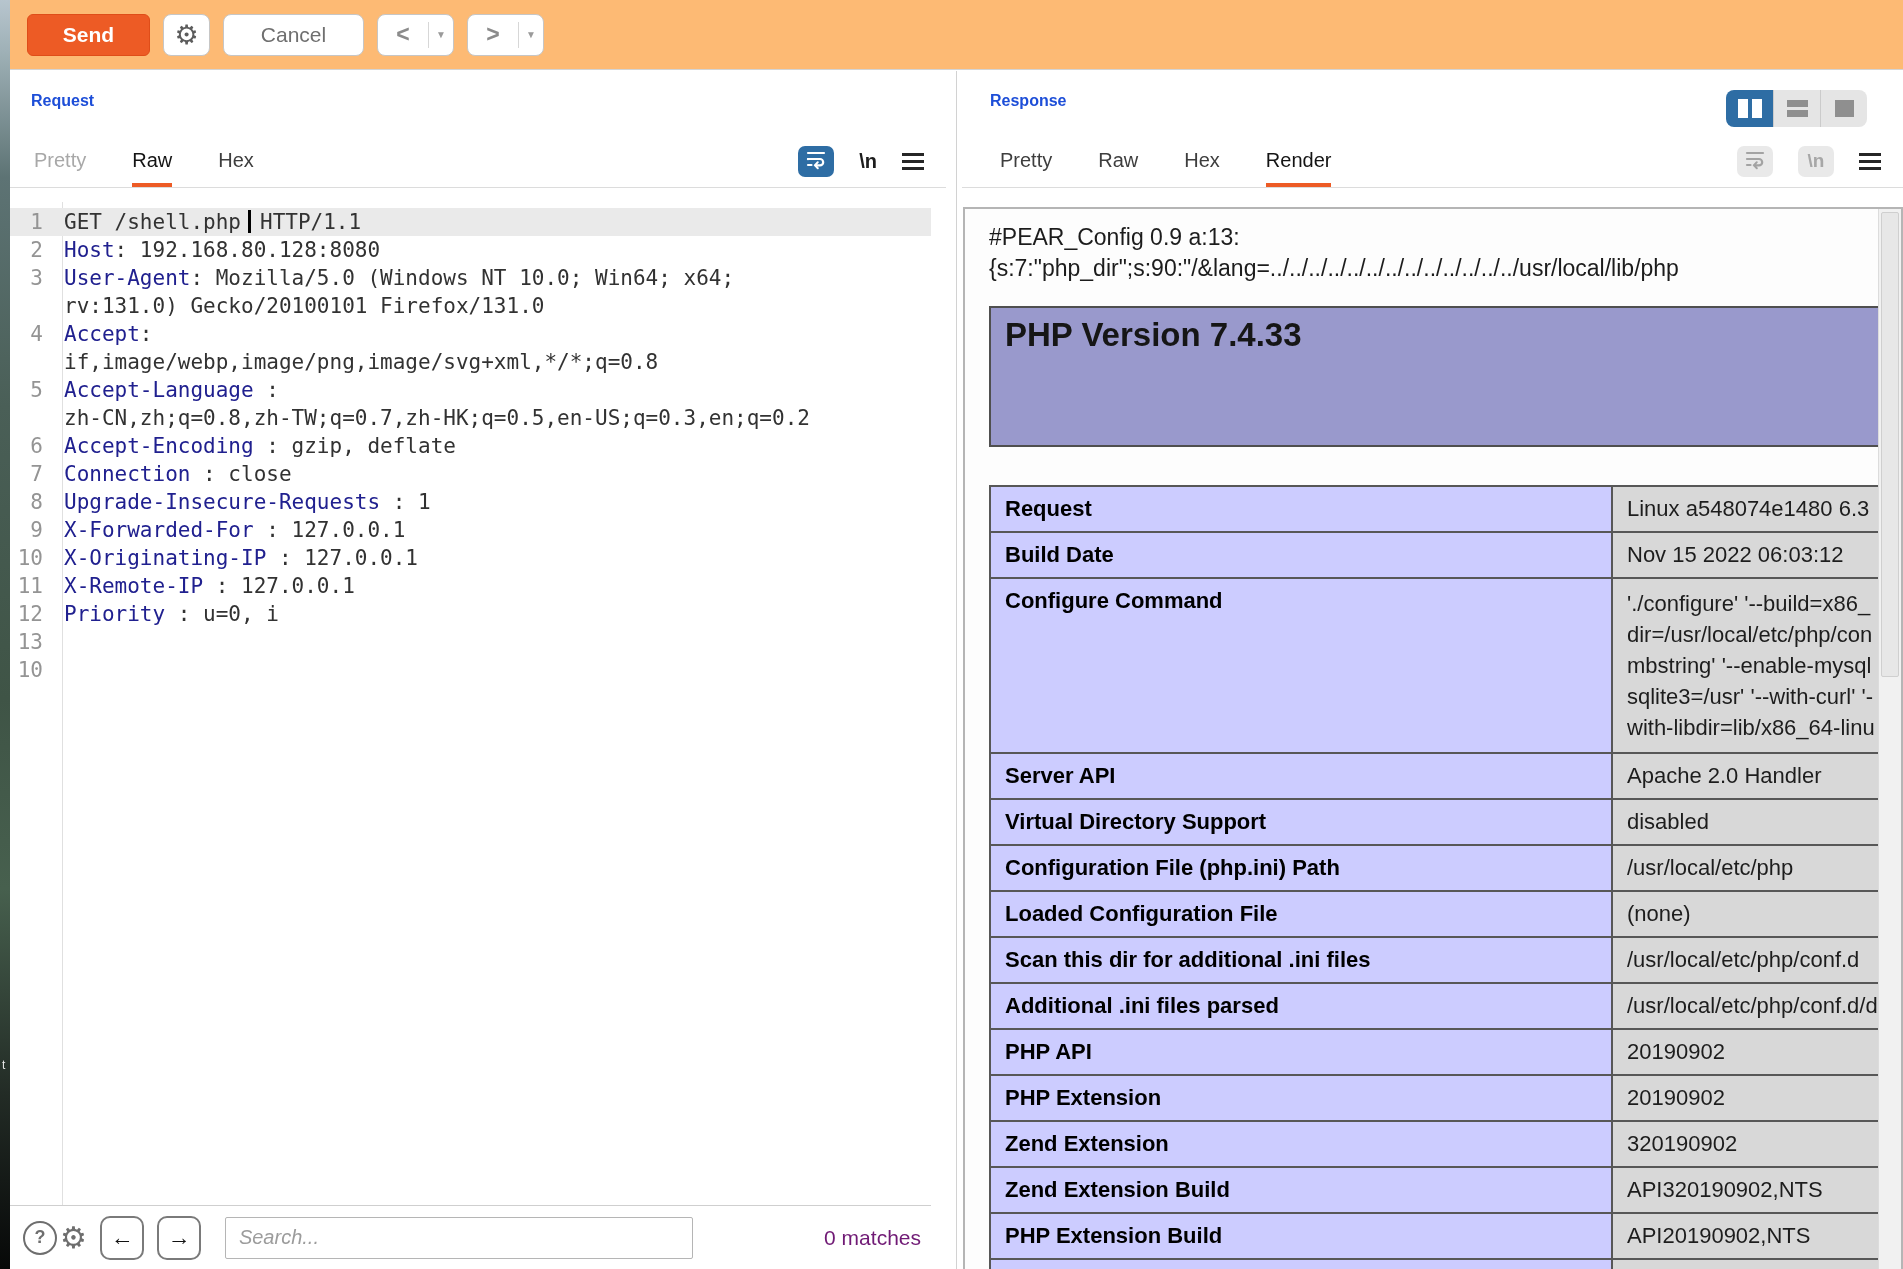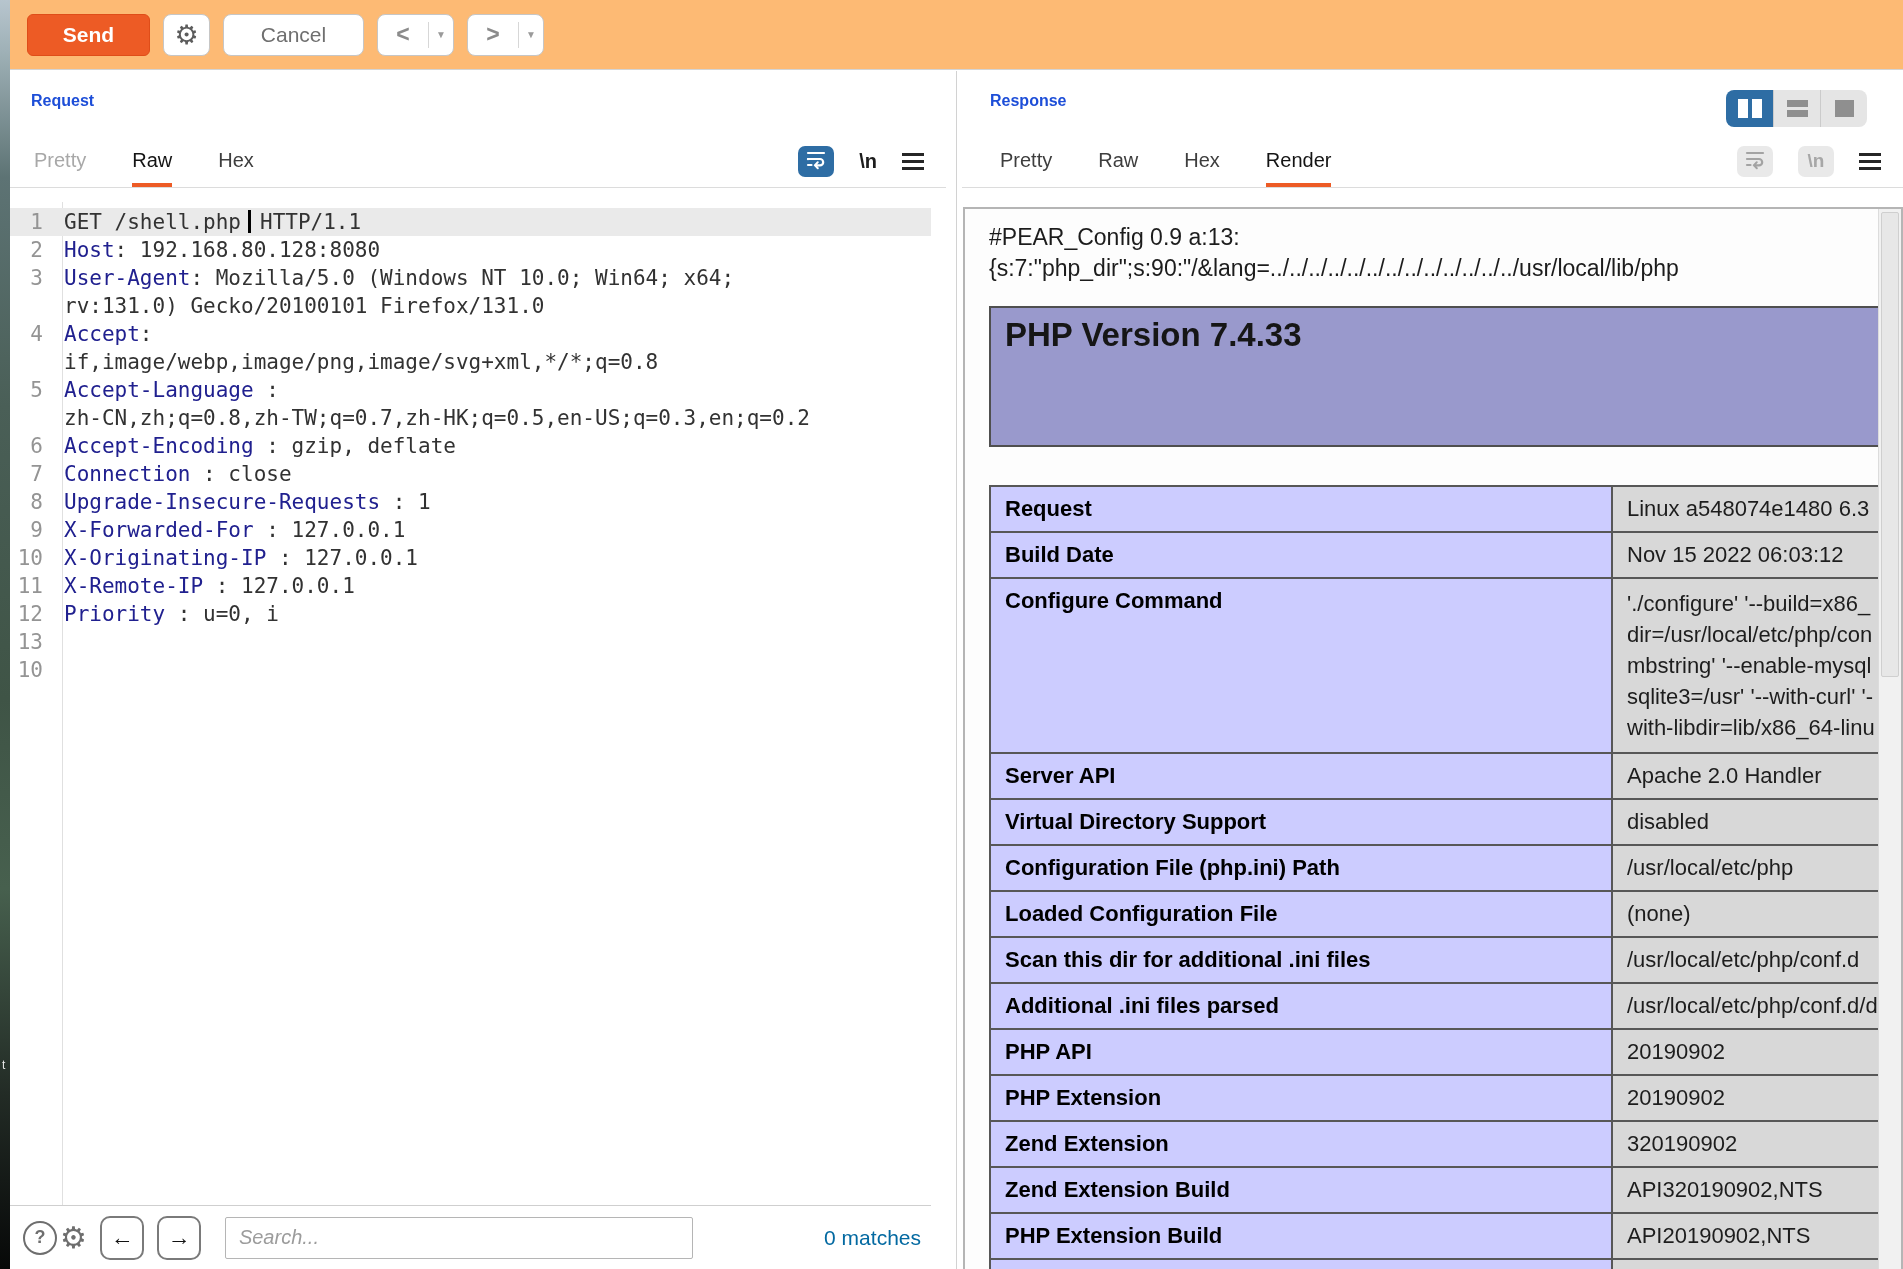--- a/index.html
+++ b/index.html
@@ -72,21 +72,21 @@
     display:flex; align-items:center; justify-content:center; font-size:18px; font-weight:bold;
     color:#6e6e6e; cursor:pointer; }
   .sb-gear { font-size:30px; color:#6e6e6e; margin-left:3px; cursor:pointer; }
   .nav-btn { width:44px; height:44px; border:2px solid #7a7a7a; border-radius:10px;
     display:flex; align-items:center; justify-content:center; font-size:23px; color:#111;
     margin-left:13px; background:#fff; cursor:pointer; }
   .search-input { margin-left:24px; width:468px; height:42px; border:1.5px solid #b5b5b5;
     border-radius:2px; font-size:20px; padding:0 13px; color:#333;
     font-family:"Liberation Sans", sans-serif; }
   .search-input::placeholder { font-style:italic; color:#9c9c9c; }
-  .matches { margin-left:auto; margin-right:10px; font-size:21px; color:#0369a1; }
+  .matches { margin-left:auto; margin-right:10px; font-size:21px; color:#701a75; }
 
   
   .layout-switcher { position:absolute; top:19px; right:36px; display:flex; height:37px;
     border-radius:8px; overflow:hidden; }
   .ls-btn { width:47px; display:flex; align-items:center; justify-content:center;
     background:#e5e5e5; cursor:pointer; }
   .ls-btn + .ls-btn { border-left:1px solid #cbcbcb; }
   .ls-btn.active { background:#2e6da4; }
   .ic-cols { display:flex; gap:4px; } .ic-cols i { width:10px; height:19px; background:#fff; }
   .ic-rows { display:flex; flex-direction:column; gap:3px; } .ic-rows i { width:21px; height:7px; background:#8f8f8f; }

